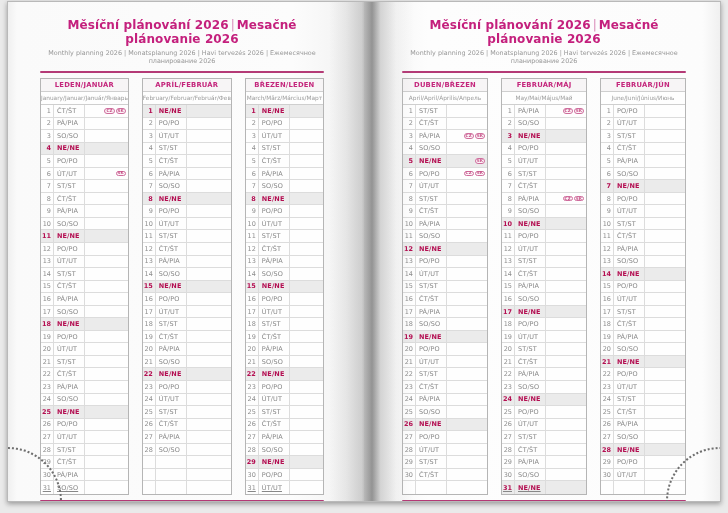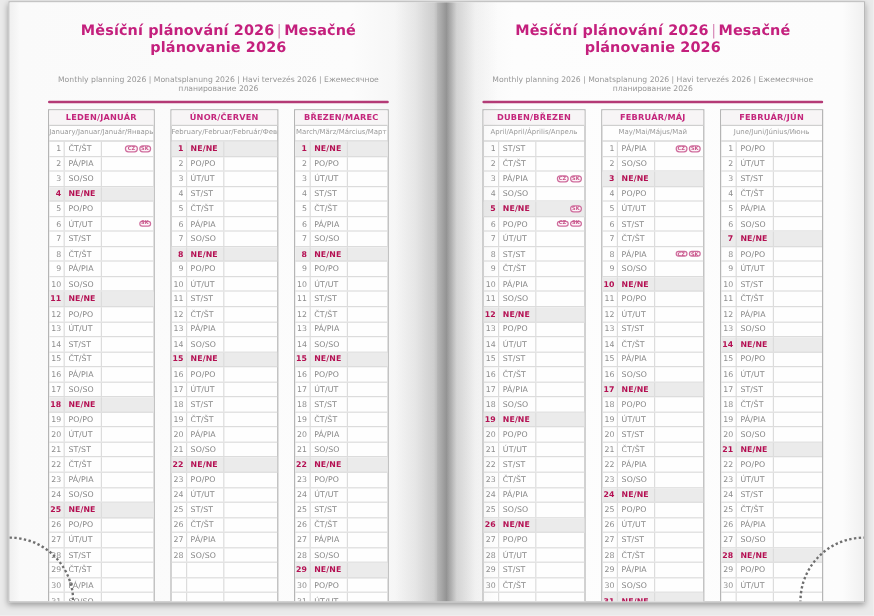--- a/index.html
+++ b/index.html
@@ -12,32 +12,32 @@
   .page-left{background:linear-gradient(90deg,#f0f0f0 0,#fafafa 2.5%,#fcfcfc 80%,#f3f3f3 95%,#e2e2e2 100%);}
   .page-right{background:linear-gradient(90deg,#d9d9d9 0,#ebebeb 4%,#f8f8f8 9%,#fdfdfd 18%,#fcfcfc 95%,#f0f0f0 100%);}
   .gutter{position:absolute;top:0;left:321px;width:86px;height:100%;pointer-events:none;z-index:5;
         background:linear-gradient(90deg,rgba(110,110,110,0) 0%,rgba(105,105,105,.18) 38%,rgba(60,60,60,.48) 50%,rgba(110,110,110,.20) 60%,rgba(140,140,140,.07) 78%,rgba(140,140,140,0) 100%);}
   .content{position:relative;width:284px;}
   .page-left .content{margin:0 0 0 32px;}
   .page-right .content{margin:0 0 0 38px;}
   .page-head{padding-top:16px;text-align:center;}
   .title{font-size:12px;line-height:14px;font-weight:bold;color:#c4207d;letter-spacing:.1px;}
   .title .sep{color:#d88ab8;font-weight:normal;padding:0 2px;}
-  .subtitle{margin-top:16px;font-size:6.4px;line-height:8px;color:#979797;}
+  .subtitle{margin-top:3px;font-size:6.4px;line-height:8px;color:#979797;}
   .rule{height:2px;background:#b43a76;margin-top:6px;border-radius:1px;}
   .rule-bottom{margin-top:5px;}
   .months{display:flex;gap:13px;margin-top:5px;align-items:center;}
   .month{width:90px;border:1px solid #b5b5b5;background:#fefefe;}
   .m-header{height:13px;line-height:13px;text-align:center;font-size:6.8px;font-weight:bold;
         color:#c4267c;letter-spacing:.2px;background:#f7f5f6;border-bottom:1px solid #cfcfcf;}
   .m-langs{height:13px;line-height:13px;text-align:center;font-size:5.8px;color:#9a9a9a;
         border-bottom:1px solid #cfcfcf;white-space:nowrap;overflow:hidden;}
   .m-row{display:flex;height:12.55px;border-bottom:1px solid #dcdcdc;font-size:6.5px;
         color:#878787;align-items:center;}
-  .m-row:last-child{border-bottom:none;}
+  .m-row:last-child{border-bottom:none;text-decoration:underline;}
   .c-num{width:13px;text-align:right;padding-right:2px;border-right:1px solid #dcdcdc;
         color:#8d8d8d;align-self:stretch;display:flex;align-items:center;justify-content:flex-end;}
   .c-day{width:31px;padding-left:3px;border-right:1px solid #dcdcdc;align-self:stretch;
         display:flex;align-items:center;letter-spacing:.1px;}
   .c-note{flex:1;align-self:stretch;display:flex;align-items:center;justify-content:flex-end;
         padding-right:2px;gap:1px;}
   .m-row.sun{background:#ebebeb;}
   .m-row.sun .c-num,.m-row.sun .c-day{color:#b40f52;font-weight:bold;}
   .badge{display:inline-flex;align-items:center;justify-content:center;min-width:8px;height:5.5px;
         border:1px solid #cf6d9d;border-radius:4px;color:#c75388;font-size:4.2px;font-weight:bold;
@@ -221,21 +221,21 @@
                 <span class="c-day">PÁ/PIA</span>
                 <span class="c-note"></span>
               </div>
               <div class="m-row">
                 <span class="c-num">31</span>
                 <span class="c-day">SO/SO</span>
                 <span class="c-note"></span>
               </div>
             </div>
             <div class="month">
-              <div class="m-header">ÚNOR/ČERVEN</div>
+              <div class="m-header">APRÍL/FEBRUÁR</div>
               <div class="m-langs">February/Februar/Február/Февраль</div>
               <div class="m-row sun">
                 <span class="c-num">1</span>
                 <span class="c-day">NE/NE</span>
                 <span class="c-note"></span>
               </div>
               <div class="m-row">
                 <span class="c-num">2</span>
                 <span class="c-day">PO/PO</span>
                 <span class="c-note"></span>
@@ -380,21 +380,21 @@
                 <span class="c-day"></span>
                 <span class="c-note"></span>
               </div>
               <div class="m-row">
                 <span class="c-num"></span>
                 <span class="c-day"></span>
                 <span class="c-note"></span>
               </div>
             </div>
             <div class="month">
-              <div class="m-header">BŘEZEN/MAREC</div>
+              <div class="m-header">BŘEZEN/LEDEN</div>
               <div class="m-langs">March/März/Március/Март</div>
               <div class="m-row sun">
                 <span class="c-num">1</span>
                 <span class="c-day">NE/NE</span>
                 <span class="c-note"></span>
               </div>
               <div class="m-row">
                 <span class="c-num">2</span>
                 <span class="c-day">PO/PO</span>
                 <span class="c-note"></span>

